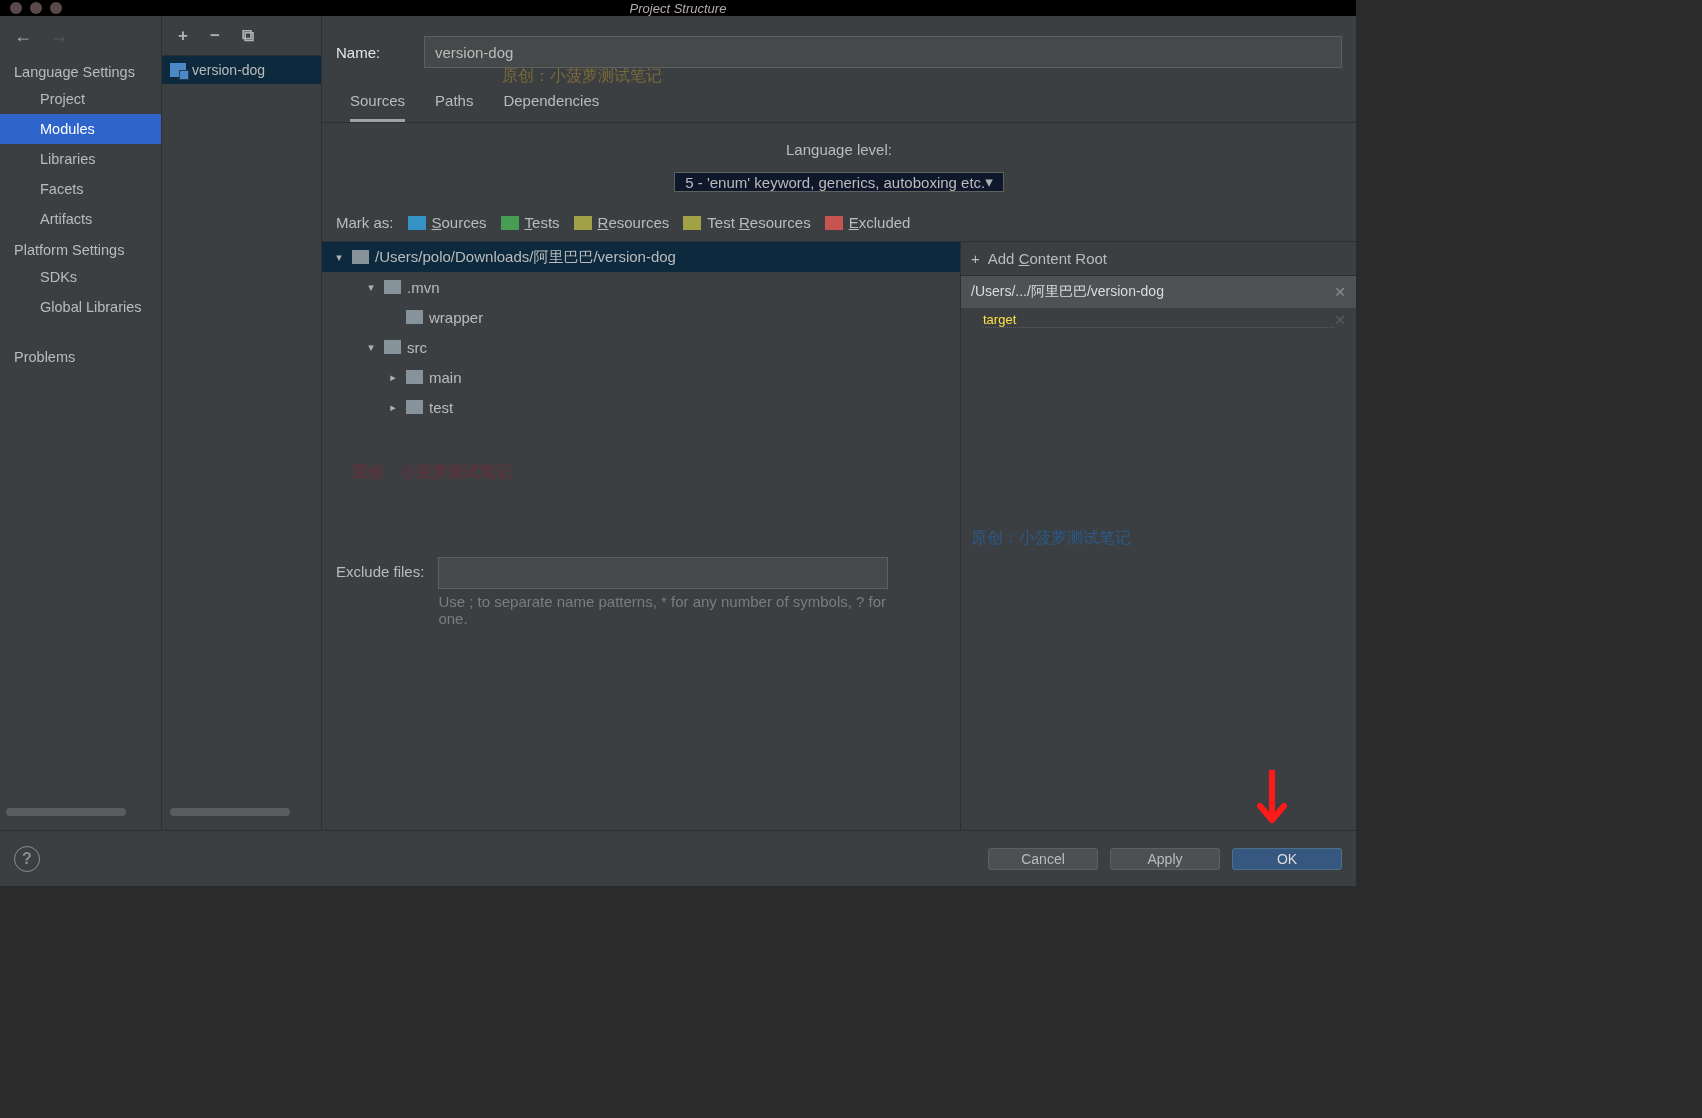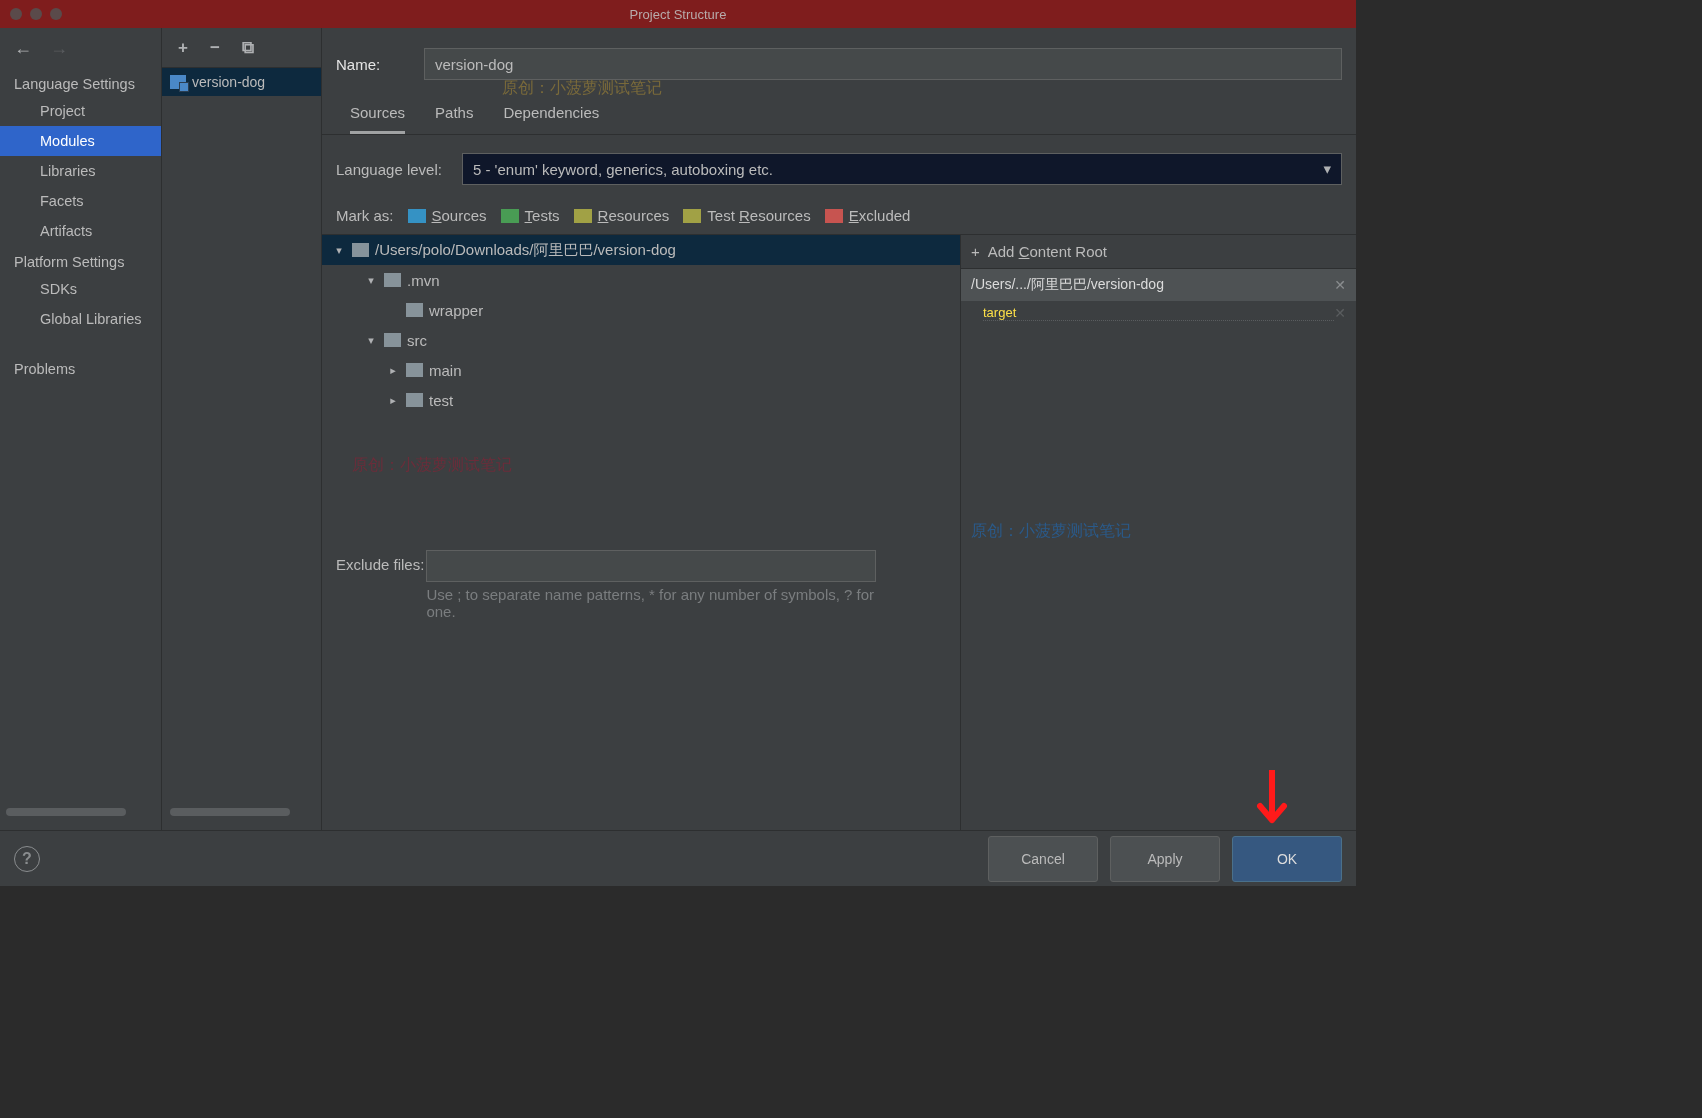--- a/index.html
+++ b/index.html
@@ -1,20 +1,20 @@
 <!DOCTYPE html>
 <html><head>
 <meta charset="utf-8">
 <style>
 * { margin: 0; padding: 0; box-sizing: border-box; font-family: -apple-system, "Helvetica Neue", Arial, sans-serif; }
 html, body { width: 100%; height: 100%; background: #2b2b2b; color: #bbbbbb; font-size: 14px; }
 .window { width: 1356px; height: 886px; background: #3c3f41; display: flex; flex-direction: column; }
 
 
-.titlebar { height: 28px; background: #7f1d1d; display: flex; align-items: center; position: relative; }
+.titlebar { height: 16px; background: #000000; display: flex; align-items: center; position: relative; font-style: italic; }
 .traffic { display: flex; gap: 8px; margin-left: 10px; }
 .tdot { width: 12px; height: 12px; border-radius: 50%; background: #5a4a4a; }
 .titlebar .title { position: absolute; left: 50%; transform: translateX(-50%); color: #b8abab; font-size: 13px; }
 
 
 .body { flex: 1; display: flex; min-height: 0; }
 
 
 .sidebar { width: 162px; background: #3c3f41; border-right: 1px solid #2d2f30; display: flex; flex-direction: column; }
 .navback { height: 40px; display: flex; align-items: center; padding-left: 14px; gap: 18px; }
@@ -39,21 +39,21 @@
 .main { flex: 1; display: flex; flex-direction: column; padding: 0; }
 .namerow { display: flex; align-items: center; padding: 20px 14px 0 14px; gap: 18px; }
 .namelbl { font-size: 15px; color: #e5e5e5; width: 70px; }
 .nameinput { flex: 1; height: 32px; background: #45494a; border: 1px solid #5e6060; color: #bbbbbb; font-size: 15px; padding: 0 10px; }
 
 .tabs { display: flex; gap: 30px; padding: 24px 0 0 28px; border-bottom: 1px solid #2d2f30; position: relative; }
 .tab { padding-bottom: 10px; color: #bbbbbb; font-size: 15px; }
 .tab.active { border-bottom: 3px solid #a0a2a3; }
 .watermark1 { position: absolute; left: 180px; top: -2px; color: #7a6a3a; font-size: 16px; pointer-events: none; }
 
-.langrow { display: flex; align-items: center; padding: 18px 14px 0 14px; gap: 20px; }
+.langrow { display: flex; align-items: center; padding: 18px 14px 0 14px; gap: 14px; flex-direction: column; }
 .langlbl { font-size: 15px; color: #bbbbbb; }
 .langsel { flex: 1; height: 32px; background: #0f172a; border: 1px solid #5e6060; color: #bbbbbb; font-size: 15px; padding: 0 10px; display: flex; align-items: center; justify-content: space-between; }
 .langsel .caret { color: #afb1b3; }
 
 .markrow { display: flex; align-items: center; padding: 22px 14px 0 14px; gap: 14px; font-size: 15px; }
 .mark { display: flex; align-items: center; gap: 6px; }
 .fld { width: 18px; height: 14px; position: relative; }
 .fld::before { content: ""; position: absolute; left: 0; top: 0; width: 100%; height: 100%; }
 .fld.blue::before { background: #3592c4; }
 .fld.green::before { background: #499c54; }
@@ -81,31 +81,31 @@
 .addroot { height: 34px; display: flex; align-items: center; gap: 8px; padding-left: 10px; border-bottom: 1px solid #2d2f30; font-size: 15px; }
 .pathrow { height: 32px; background: #4e5254; display: flex; align-items: center; padding: 0 10px; font-size: 14px; color: #dcdcdc; justify-content: space-between; }
 .pathrow .closex { color: #8a8d8f; }
 .exhdr { color: #e05a5a; font-weight: bold; padding: 10px 0 0 12px; font-size: 14.5px; }
 .exitem { display: flex; justify-content: space-between; align-items: center; padding: 4px 10px 0 22px; }
 .exitem .tgt { color: #fde047; font-size: 13px; border-bottom: 1px dotted #5a5d5f; flex: 1; }
 .exitem .closex { color: #5a5d5f; }
 .wm3 { color: #2a5a8a; font-size: 16px; padding: 200px 0 0 10px; }
 
 
-.excluderow { display: flex; align-items: flex-start; padding: 14px 14px 0 14px; gap: 2px; }
+.excluderow { display: flex; align-items: flex-start; padding: 14px 14px 0 14px; gap: 14px; }
 .exlbl { font-size: 15px; color: #bbbbbb; padding-top: 6px; }
 .exbox { flex: 1; }
 .exinput { width: 450px; height: 32px; background: #45494a; border: 1px solid #5e6060; }
 .hint { color: #7a7d7f; font-size: 15px; padding-top: 4px; width: 450px; }
 
 
 .footer { height: 56px; border-top: 1px solid #2d2f30; display: flex; align-items: center; padding: 0 14px; }
 .helpbtn { width: 26px; height: 26px; border: 1.5px solid #8a8d8f; border-radius: 50%; color: #8a8d8f; display: flex; align-items: center; justify-content: center; font-size: 16px; font-weight: bold; }
 .btns { margin-left: auto; display: flex; gap: 12px; }
-.btn { width: 110px; height: 46px; background: #4c5052; border: 1px solid #5e6060; color: #bbbbbb; font-size: 14px; display: flex; align-items: center; justify-content: center; border-radius: 3px; }
+.btn { width: 110px; height: 22px; background: #4c5052; border: 1px solid #5e6060; color: #bbbbbb; font-size: 14px; display: flex; align-items: center; justify-content: center; border-radius: 3px; }
 .btn.primary { background: #365880; border-color: #4a708b; color: #dcdcdc; }
 
 
 .redarrow { position: absolute; pointer-events: none; }
 .redarrow svg { display: block; }
 
 .rootcontainer { position: relative; }
 </style>
 </head>
 <body>

